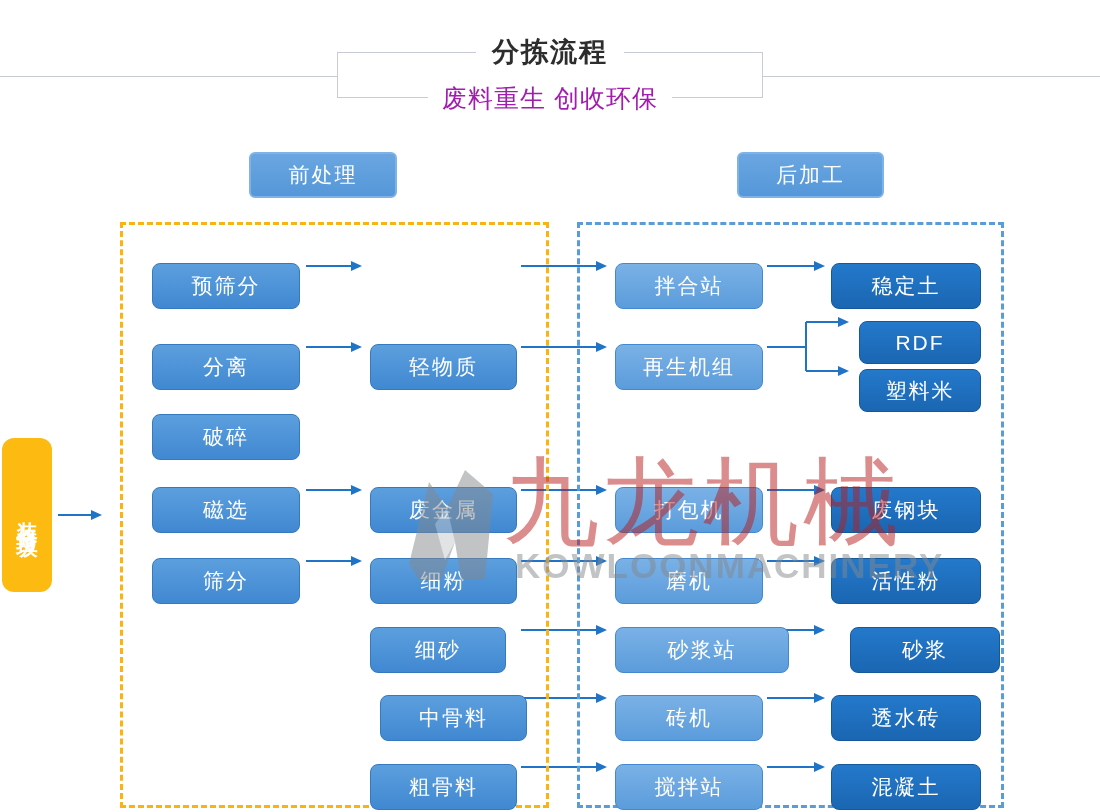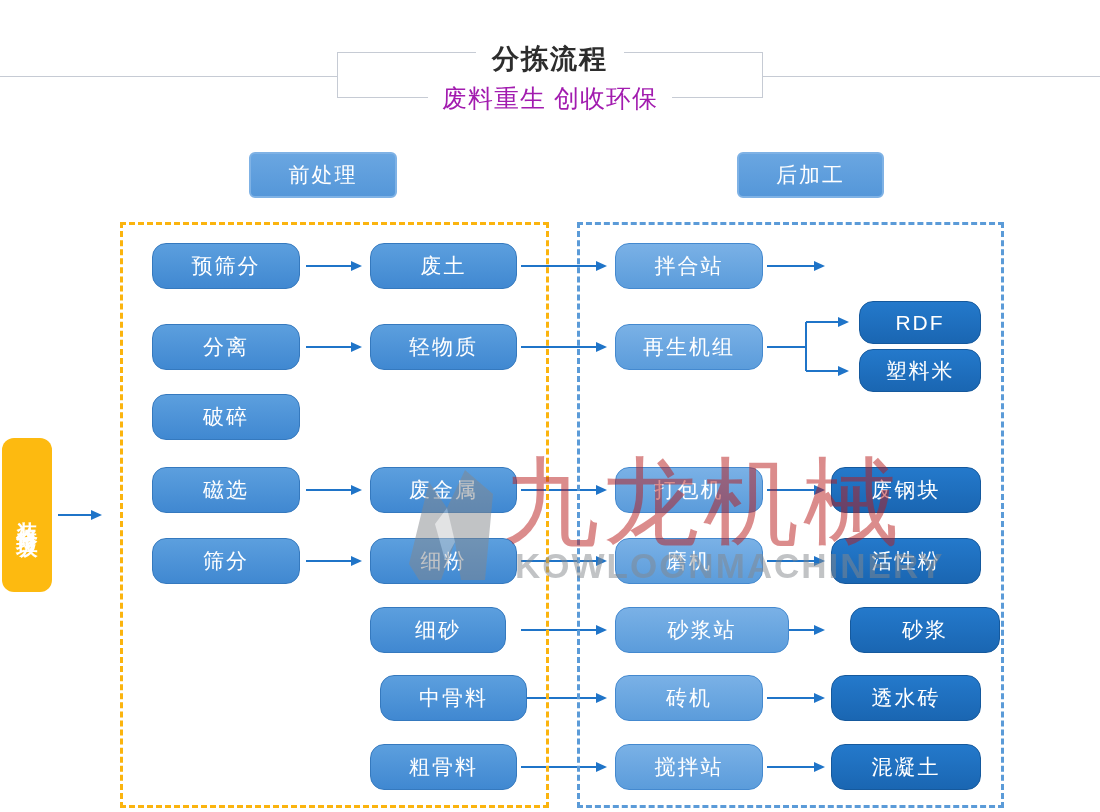--- a/index.html
+++ b/index.html
@@ -5,34 +5,34 @@
   html,body{margin:0;padding:0;background:#ffffff;}
   #stage{position:relative;width:1100px;height:812px;background:#ffffff;overflow:hidden;
          font-family:"Liberation Sans","DejaVu Sans",sans-serif;}
 
   
   .rule{position:absolute;left:0;top:76px;width:1100px;height:0;border-top:1px solid #C6CBD4;}
   .title-frame{position:absolute;left:337px;top:52px;width:426px;height:46px;
                border:1px solid #C6CBD4;background:#ffffff;box-sizing:border-box;}
   .page-title{position:absolute;left:550px;top:52px;transform:translate(-50%,-50%);
               background:#ffffff;padding:0 16px;font-size:27px;font-weight:bold;
-              color:#2D2D2D;letter-spacing:2px;white-space:nowrap;z-index:3;margin-top:7px;}
+              color:#2D2D2D;letter-spacing:2px;white-space:nowrap;z-index:3;}
   .page-subtitle{position:absolute;left:550px;top:98px;transform:translate(-50%,-50%);
               background:#ffffff;padding:0 14px;font-size:25px;color:#a21caf;
               letter-spacing:1px;white-space:nowrap;z-index:3;}
 
   
   .zone{position:absolute;top:222px;height:586px;box-sizing:border-box;z-index:6;}
   .zone-pre{left:120px;width:429px;border:3px dashed #FBB40E;}
   .zone-post{left:577px;width:427px;border:3px dashed #5B9BD8;}
 
   
-  .node{position:absolute;height:46px;border-radius:14px;display:flex;align-items:center;
+  .node{position:absolute;height:46px;border-radius:8px;display:flex;align-items:center;
         justify-content:center;color:#ffffff;font-size:21px;letter-spacing:2px;
-        box-sizing:border-box;z-index:10;white-space:nowrap;}
+        box-sizing:border-box;z-index:10;white-space:nowrap;margin-top:20px;}
   .c-mid{background:linear-gradient(180deg,#5C9FDE 0%,#4088D1 100%);border:1px solid #3579BE;}
   .c-light{background:linear-gradient(180deg,#7AB1E6 0%,#5B9CDB 100%);border:1px solid #4489CF;}
   .c-dark{background:linear-gradient(180deg,#2479CB 0%,#1A66B2 100%);border:1px solid #15599D;}
   .section-btn{position:absolute;height:46px;border-radius:6px;display:flex;align-items:center;
         justify-content:center;color:#fff;font-size:21px;letter-spacing:2px;z-index:10;
         box-sizing:border-box;background:linear-gradient(180deg,#6AA6E1 0%,#5597D9 100%);
         border:2px solid #7FB2E5;}
   .source-node{position:absolute;left:2px;top:438px;width:50px;height:154px;border-radius:12px;
         background:#FDBA10;color:#fff;font-size:21px;font-weight:bold;z-index:10;
         display:flex;align-items:center;justify-content:center;
@@ -103,36 +103,36 @@
       <line x1="806" y1="371" x2="847" y2="371" marker-end="url(#ah)"></line>
     </g>
   </svg>
 
   <div class="node c-mid" style="left:152px;top:243px;width:148px">预筛分</div>
   <div class="node c-mid" style="left:152px;top:324px;width:148px">分离</div>
   <div class="node c-mid" style="left:152px;top:394px;width:148px">破碎</div>
   <div class="node c-mid" style="left:152px;top:467px;width:148px">磁选</div>
   <div class="node c-mid" style="left:152px;top:538px;width:148px">筛分</div>
 
-  <div class="node c-mid" style="left:370px;top:243px;width:147px">废土</div>
   <div class="node c-mid" style="left:370px;top:324px;width:147px">轻物质</div>
   <div class="node c-mid" style="left:370px;top:467px;width:147px">废金属</div>
   <div class="node c-mid" style="left:370px;top:538px;width:147px">细粉</div>
   <div class="node c-mid" style="left:370px;top:607px;width:136px">细砂</div>
   <div class="node c-mid" style="left:380px;top:675px;width:147px">中骨料</div>
   <div class="node c-mid" style="left:370px;top:744px;width:147px">粗骨料</div>
 
   <div class="node c-light" style="left:615px;top:243px;width:148px">拌合站</div>
   <div class="node c-light" style="left:615px;top:324px;width:148px">再生机组</div>
   <div class="node c-light" style="left:615px;top:467px;width:148px">打包机</div>
   <div class="node c-light" style="left:615px;top:538px;width:148px">磨机</div>
   <div class="node c-light" style="left:615px;top:607px;width:174px">砂浆站</div>
   <div class="node c-light" style="left:615px;top:675px;width:148px">砖机</div>
   <div class="node c-light" style="left:615px;top:744px;width:148px">搅拌站</div>
 
+  <div class="node c-dark" style="left:831px;top:243px;width:150px">稳定土</div>
   <div class="node c-dark" style="left:859px;top:349px;width:122px;height:43px">塑料米</div>
   <div class="node c-dark" style="left:859px;top:301px;width:122px;height:43px">RDF</div>
   <div class="node c-dark" style="left:831px;top:467px;width:150px">废钢块</div>
   <div class="node c-dark" style="left:831px;top:538px;width:150px">活性粉</div>
   <div class="node c-dark" style="left:850px;top:607px;width:150px">砂浆</div>
   <div class="node c-dark" style="left:831px;top:675px;width:150px">透水砖</div>
   <div class="node c-dark" style="left:831px;top:744px;width:150px">混凝土</div>
 
   <div class="watermark">
     <svg class="wm-logo" width="105" height="122" viewBox="0 0 105 122">

